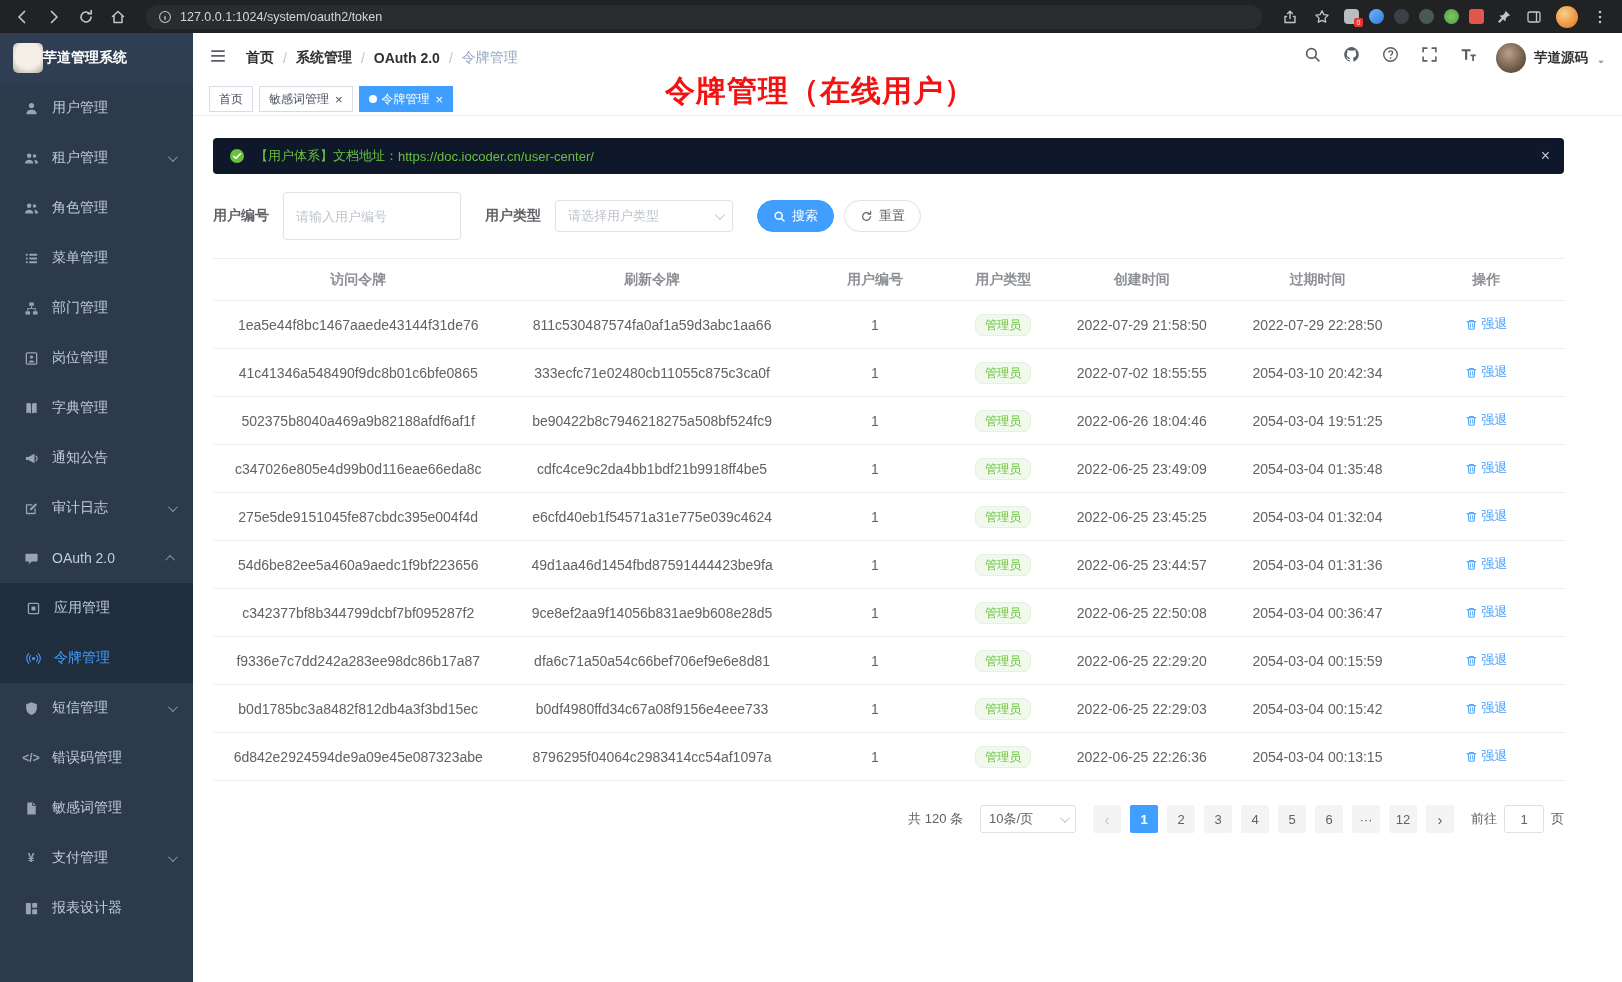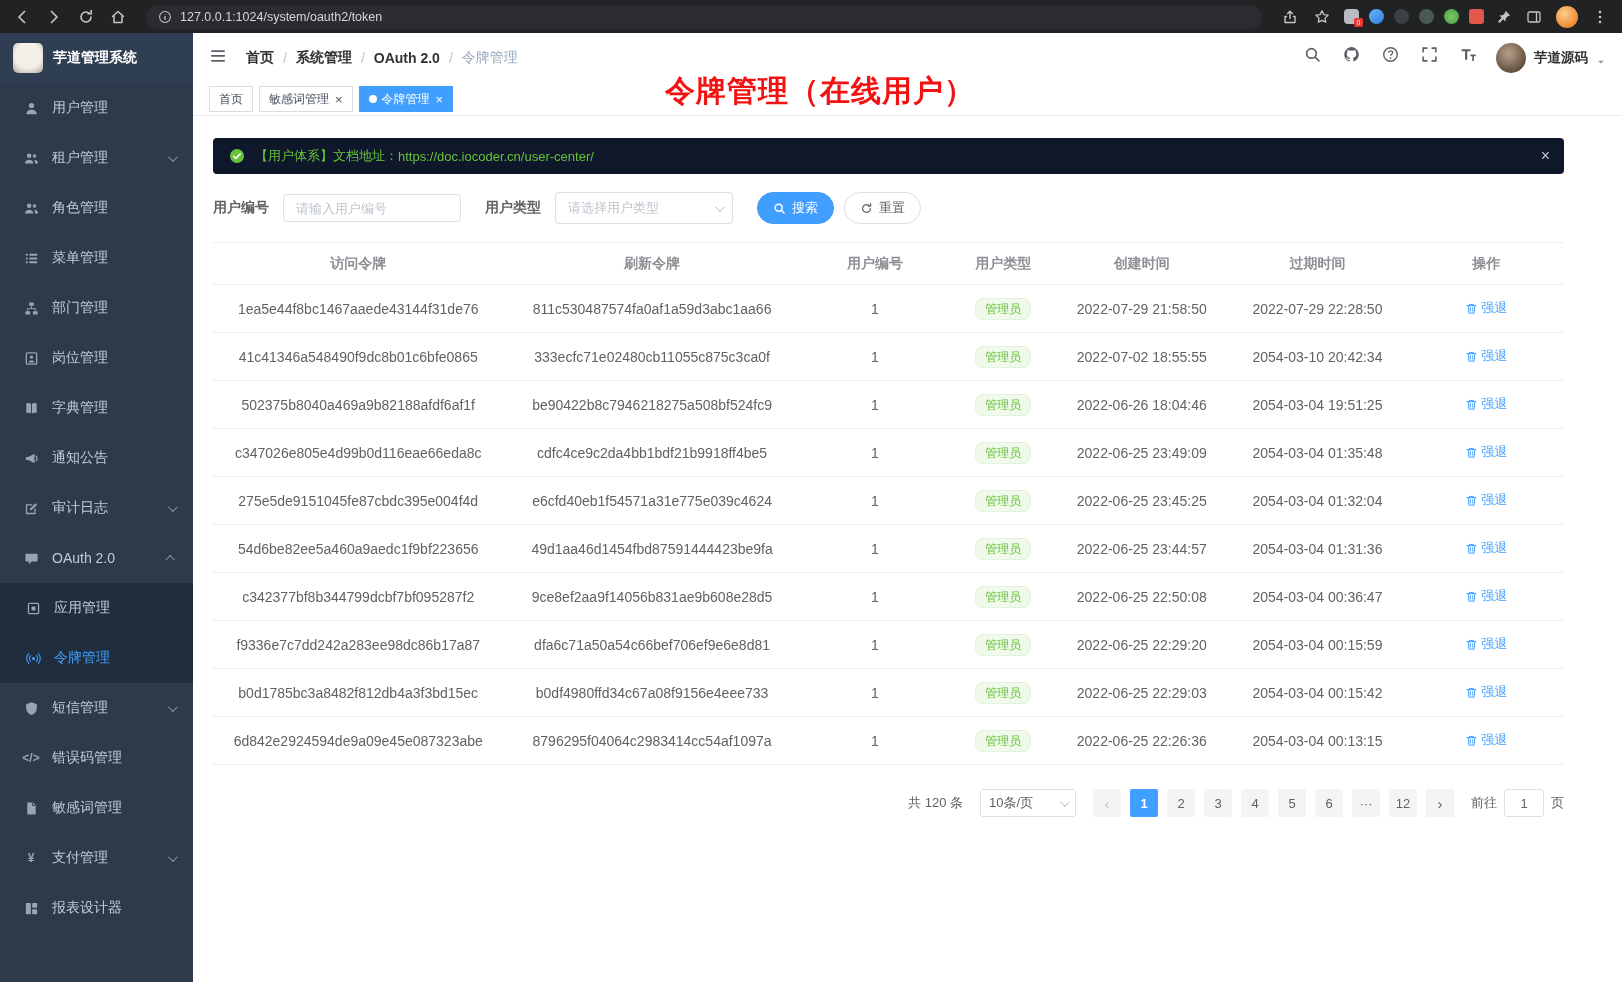--- a/index.html
+++ b/index.html
@@ -19,21 +19,21 @@
   .mini{width:15px;height:15px;border-radius:4px;position:relative;display:inline-block;cursor:pointer;}
   .mini.round{border-radius:50%;}
   .mini .bdg{position:absolute;right:-4px;bottom:-3px;width:9px;height:9px;background:#e33;border-radius:2px;font-size:7px;color:#fff;line-height:9px;text-align:center;}
   .avatar-mini{width:22px;height:22px;border-radius:50%;background:radial-gradient(circle at 38% 35%,#f8cf8a,#ef8f3a 65%,#d9732a);flex-shrink:0;cursor:pointer;}
 
   
   .app{display:flex;height:949px;}
 
   
   .sidebar{width:193px;background:#2d3a4b;flex-shrink:0;display:flex;flex-direction:column;overflow:hidden;}
-  .logo{height:50px;display:flex;align-items:center;gap:10px;padding:0 13px;background:#2f3e52;cursor:pointer;}
+  .logo{height:50px;display:flex;align-items:center;gap:0;padding:0 13px;background:#2f3e52;cursor:pointer;}
   .logo-img{width:30px;height:30px;border-radius:5px;background:radial-gradient(circle at 50% 42%,#f4efe7 55%,#cfc8bd 80%,#9c948a);flex-shrink:0;}
   .logo-title{color:#fff;font-size:14px;font-weight:700;white-space:nowrap;}
   .menu{flex:1;}
   .menu-item{height:50px;display:flex;align-items:center;padding:0 18px 0 20px;color:#bfcbd9;font-size:14px;cursor:pointer;}
   .menu-item .ic{width:22px;margin-right:10px;color:#98a3b3;font-size:12px;font-weight:700;}
   .menu-item .ic svg{width:15px;height:15px;}
   .menu-item.sub{background:#1f2d3d;padding-left:22px;}
   .menu-item.active{color:#409eff;}
   .menu-item.active .ic{color:#409eff;}
   .mlabel{flex:1;white-space:nowrap;}
@@ -68,21 +68,21 @@
   
   .content{flex:1;padding:22px 58px 0 20px;}
   .alert{height:36px;background:#0f172a;border-radius:4px;display:flex;align-items:center;padding:0 16px;position:relative;}
   .alert .ic svg{width:16px;height:16px;}
   .alert-text{color:#67c23a;font-size:13px;margin-left:10px;}
   .alert-link{color:#67c23a;font-size:13px;cursor:pointer;}
   .alert-close{position:absolute;right:14px;color:#c0c4cc;font-size:16px;cursor:pointer;line-height:1;}
 
   .filter{display:flex;align-items:center;margin-top:18px;font-size:14px;}
   .f-label{color:#606266;font-weight:700;margin-right:14px;white-space:nowrap;}
-  .f-input{width:178px;height:28px;border:1px solid #dcdfe6;border-radius:4px;padding:0 12px;font-size:13px;color:#606266;margin-right:24px;outline:none;}
+  .f-input{width:178px;height:48px;border:1px solid #dcdfe6;border-radius:4px;padding:0 12px;font-size:13px;color:#606266;margin-right:24px;outline:none;}
   .f-input::placeholder{color:#bfc4cc;}
   .f-select{width:178px;height:32px;border:1px solid #dcdfe6;border-radius:4px;display:flex;align-items:center;justify-content:space-between;padding:0 10px 0 12px;color:#bfc4cc;font-size:13px;margin-right:24px;cursor:pointer;}
   .sel-caret{width:7px;height:7px;border-right:1.4px solid #c0c4cc;border-bottom:1.4px solid #c0c4cc;transform:rotate(45deg) translateY(-2px);}
   .btn{height:32px;border-radius:16px;display:inline-flex;align-items:center;gap:6px;padding:0 15px;font-size:13px;cursor:pointer;}
   .btn svg{width:13px;height:13px;}
   .btn.primary{background:#409eff;color:#fff;border:1px solid #409eff;}
   .btn.plain{background:#fff;color:#606266;border:1px solid #dcdfe6;margin-left:10px;}
 
   table.data{width:100%;border-collapse:collapse;margin-top:18px;table-layout:fixed;}
   .data th{height:42px;font-size:14px;color:#8c8f94;font-weight:600;border-top:1px solid #ebeef5;border-bottom:1px solid #ebeef5;text-align:center;white-space:nowrap;}

